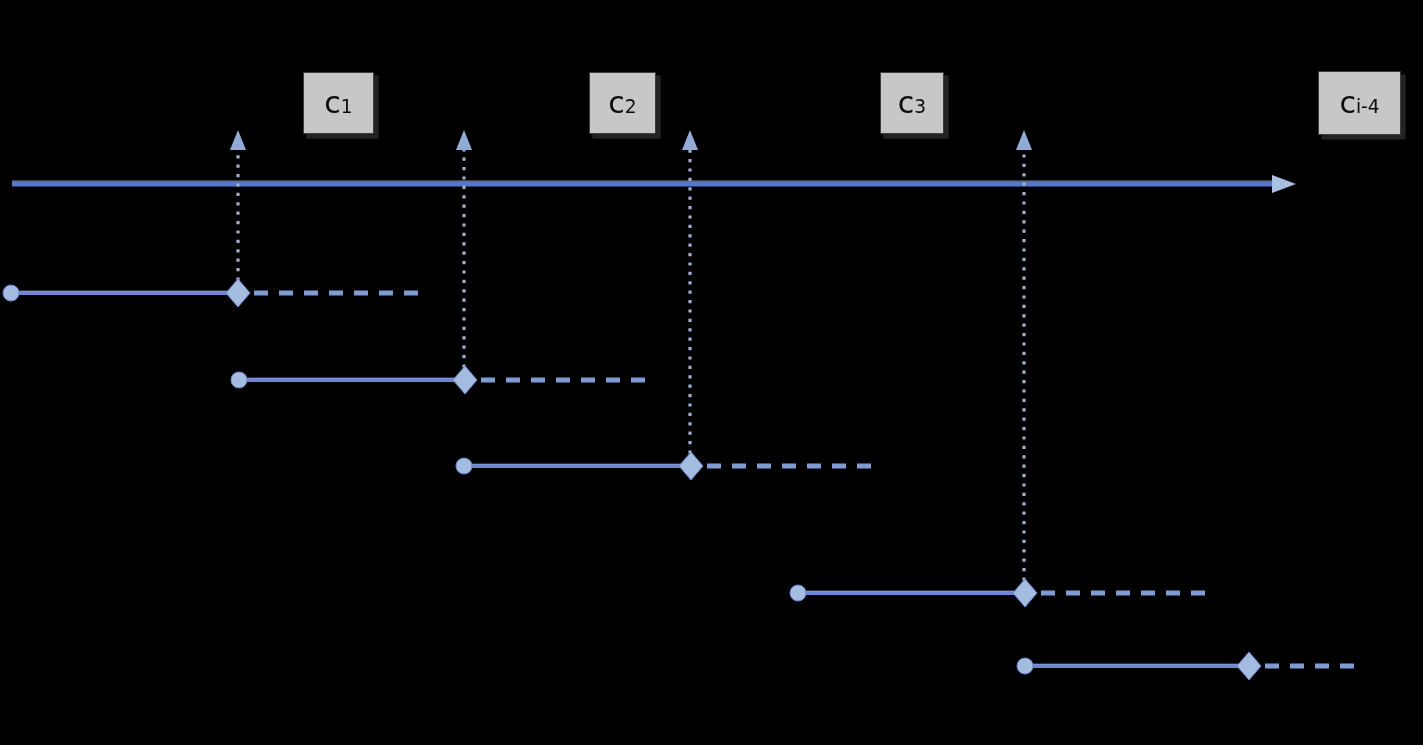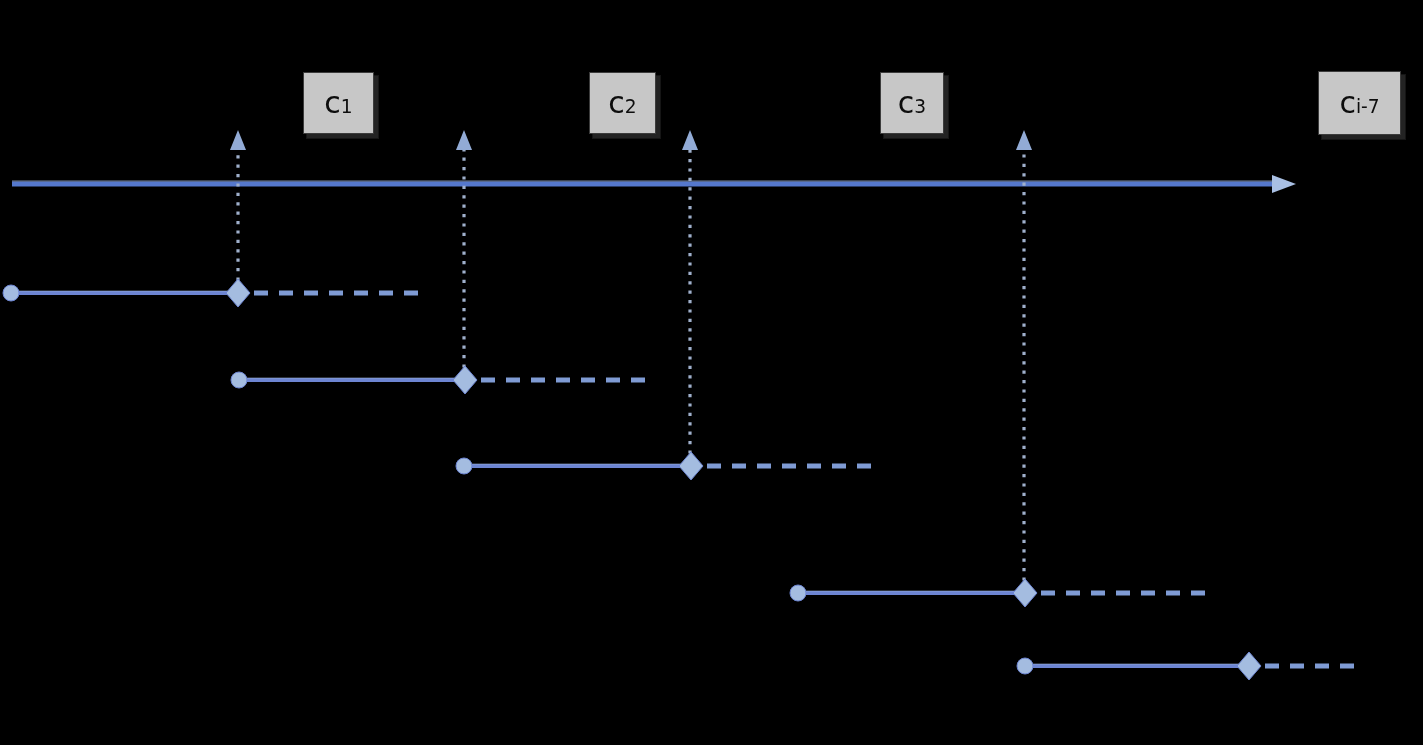--- a/index.html
+++ b/index.html
@@ -91,15 +91,15 @@
   <div class="cbox" id="cbox-1" style="left: 589px; top: 72px; width: 67px; height: 62px; background: rgb(199, 199, 199); border-color: rgb(60, 60, 60); color: rgb(13, 13, 13);">
       <span>c</span>
       <sub>2</sub>
     </div>
   <div class="cbox" id="cbox-2" style="left: 880px; top: 72px; width: 64px; height: 62px; background: rgb(199, 199, 199); border-color: rgb(60, 60, 60); color: rgb(13, 13, 13);">
       <span>c</span>
       <sub>3</sub>
     </div>
   <div class="cbox" id="cbox-3" style="left: 1318px; top: 71px; width: 83px; height: 64px; background: rgb(199, 199, 199); border-color: rgb(60, 60, 60); color: rgb(13, 13, 13);">
       <span>c</span>
-      <sub>i-7</sub>
+      <sub>i-4</sub>
     </div>
 </div>
 
 </body></html>

